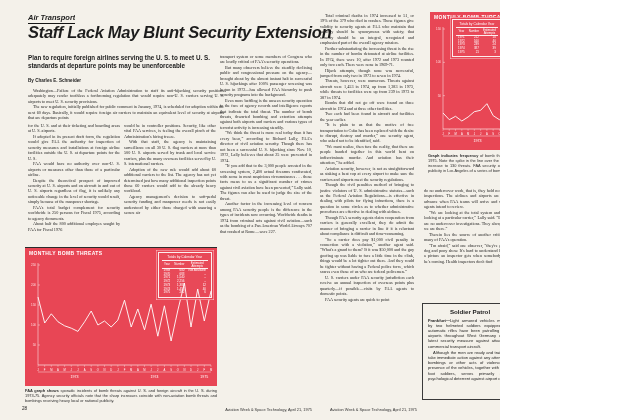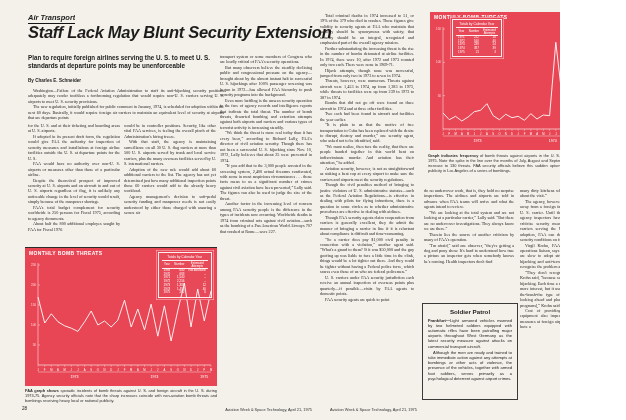--- a/index.html
+++ b/index.html
@@ -1,16 +1,16 @@
 <!DOCTYPE html>
 <html><head>
 <meta charset="utf-8">
 <style>
   html,body{margin:0;padding:0;}
-  .page{position:relative;width:560px;height:420px;background:#f4f1ea;overflow:hidden;
+  .page{position:relative;width:500px;height:420px;background:#f4f1ea;overflow:hidden;
         font-family:"Liberation Serif",serif;color:#1c1c1c;}
   .abs{position:absolute;overflow:hidden;}
   .kicker{font-family:"Liberation Sans",sans-serif;font-weight:bold;font-style:italic;
           font-size:7.5px;border-bottom:1px solid #151515;padding-bottom:1px;}
   .headline{font-family:"Liberation Sans",sans-serif;font-weight:bold;font-style:italic;
             font-size:16.5px;letter-spacing:-0.3px;white-space:nowrap;}
   .subtitle{font-family:"Liberation Sans",sans-serif;font-weight:bold;font-size:6.3px;line-height:1.3;}
   .byline{font-family:"Liberation Sans",sans-serif;font-weight:bold;font-size:4.6px;}
   .body-col{font-size:4.2px;line-height:5.45px;text-align:justify;}
   .body-col p{margin:0;text-indent:5px;}

